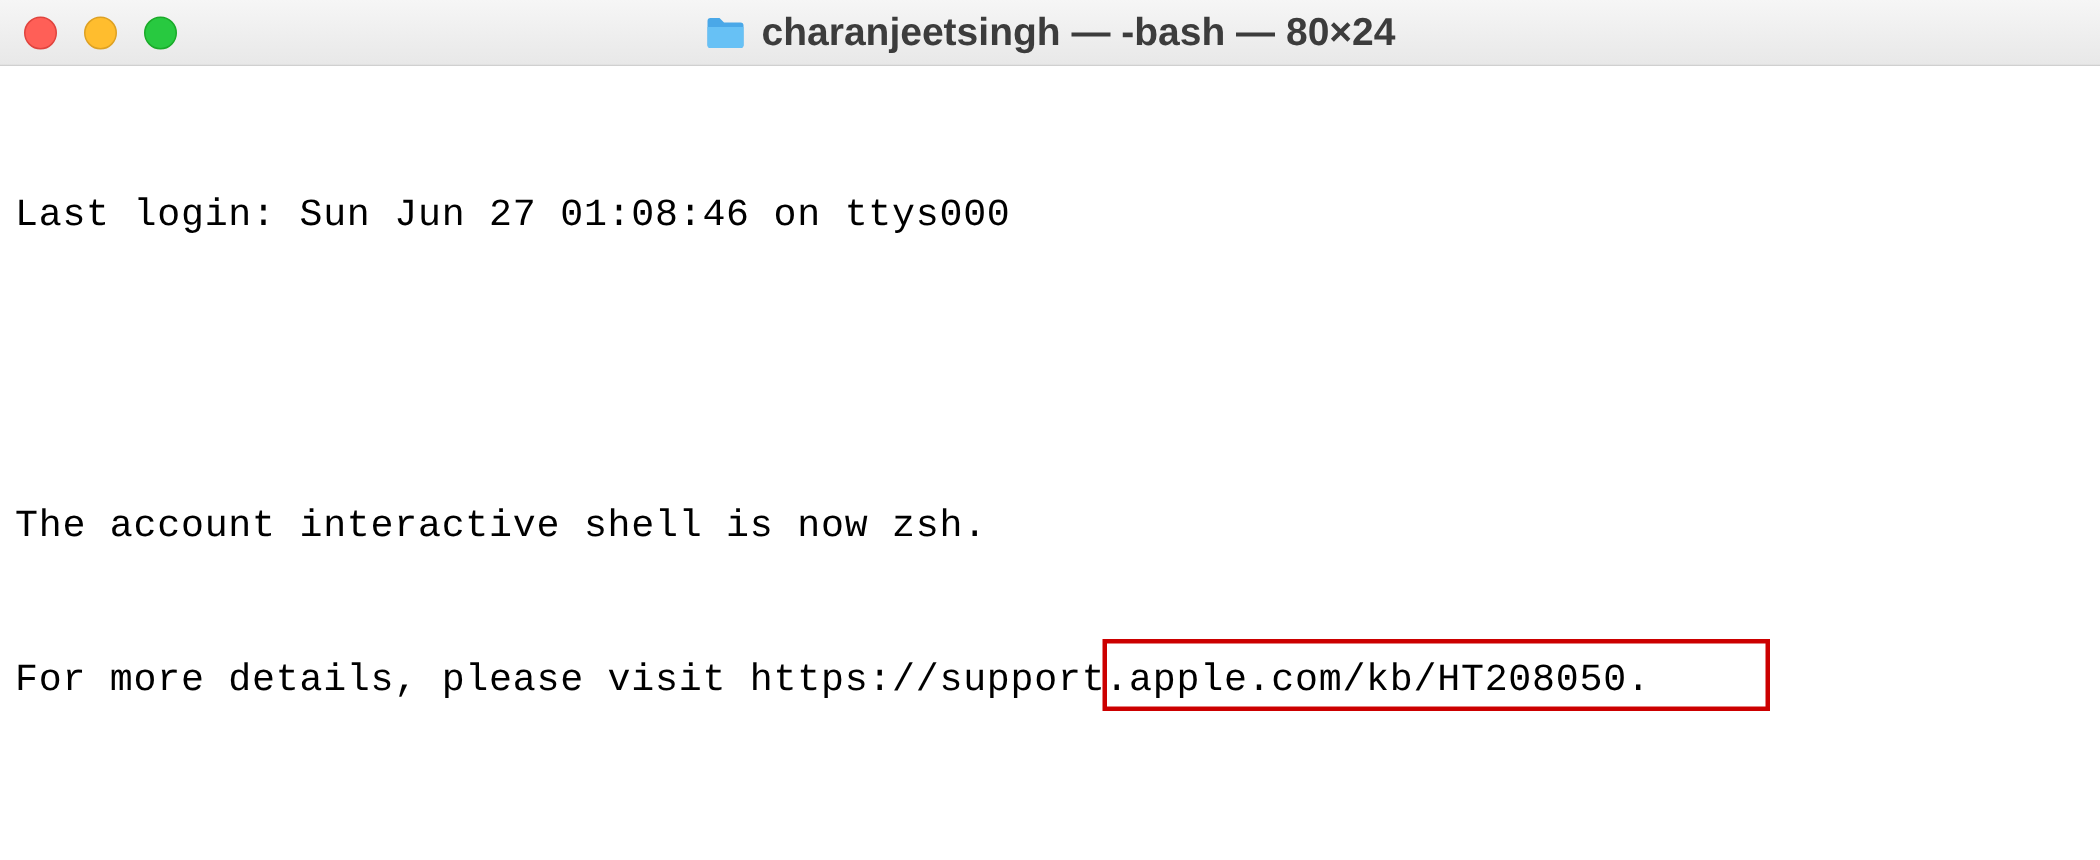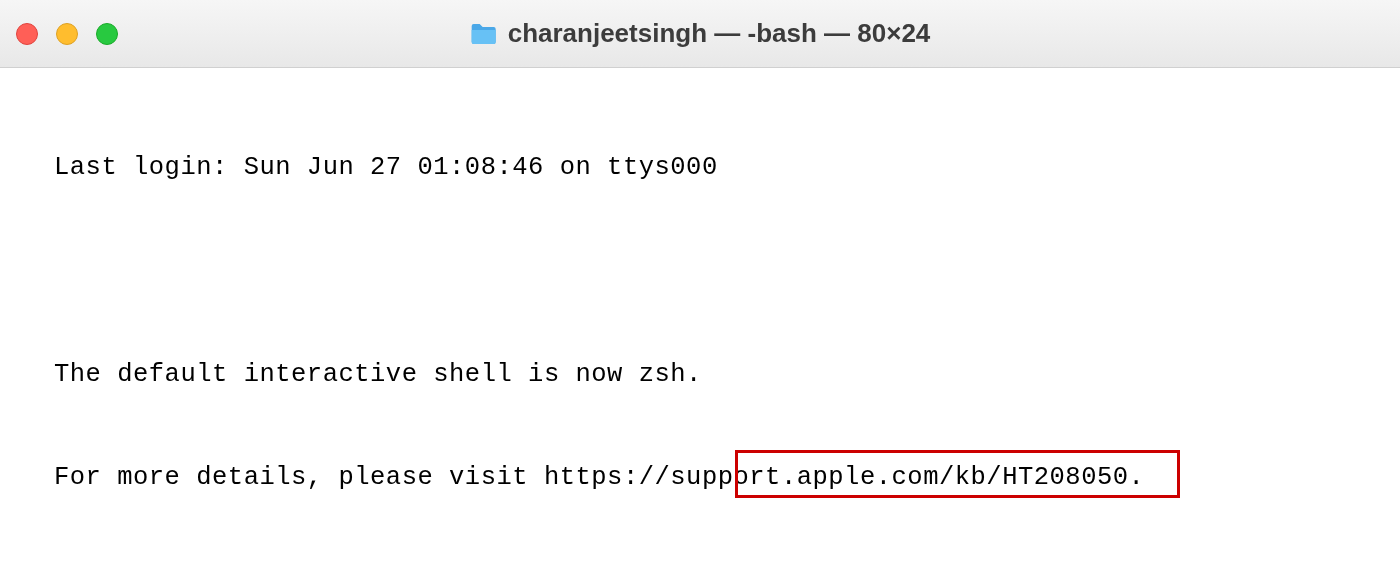--- a/index.html
+++ b/index.html
@@ -8,21 +8,21 @@
       box-sizing: border-box;
     }
     body {
       width: 1400px;
       height: 573px;
       background: #ffffff;
       font-family: "SF Mono", Menlo, Monaco, "Courier New", monospace;
       overflow: hidden;
     }
     .titlebar {
-      height: 68px;
+      height: 44px;
       background: linear-gradient(to bottom, #f6f6f6, #e8e8e8);
       border-bottom: 1px solid #d0d0d0;
       display: flex;
       align-items: center;
       padding: 0 16px;
       position: relative;
     }
     .traffic-lights {
       display: flex;
       gap: 18px;
@@ -58,21 +58,20 @@
       font-size: 25.5px;
       line-height: 1.35;
       color: #000000;
       font-weight: 500;
       white-space: pre;
       letter-spacing: 0.5px;
       position: relative;
     }
     .terminal-line {
       min-height: 34.5px;
-      margin-left: 44px;
     }
     .highlight-box {
       position: absolute;
       border: 3px solid #cc0000;
       pointer-events: none;
     }
   </style>
 </head>
 <body>
 
@@ -89,21 +88,21 @@
         <path d="M2 8 L26 8 L26 20 Q26 22 24 22 L4 22 Q2 22 2 20 Z" fill="#67c1f5"></path>
       </svg>
     </span>
     <span>charanjeetsingh — -bash — 80×24</span>
   </div>
 </div>
 
 <div class="terminal-body">
   <div class="terminal-line">Last login: Sun Jun 27 01:08:46 on ttys000</div>
   <div class="terminal-line"></div>
-  <div class="terminal-line">The default interactive shell is now zsh.</div>
+  <div class="terminal-line">The account interactive shell is now zsh.</div>
   <div class="terminal-line">For more details, please visit https://support.apple.com/kb/HT208050.</div>
   
   
   
   
   
   
   
   
   

